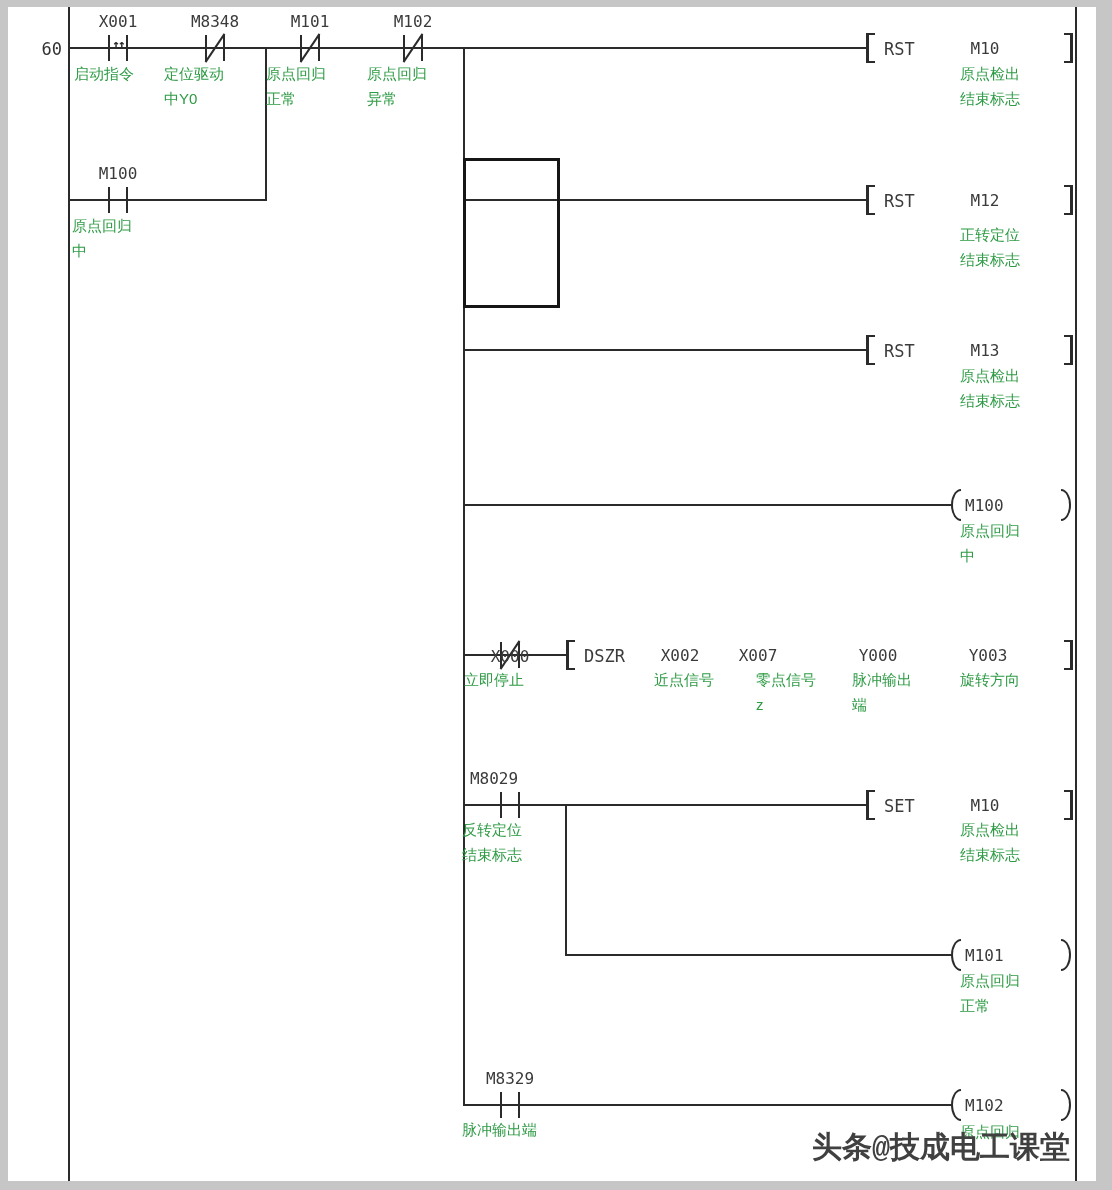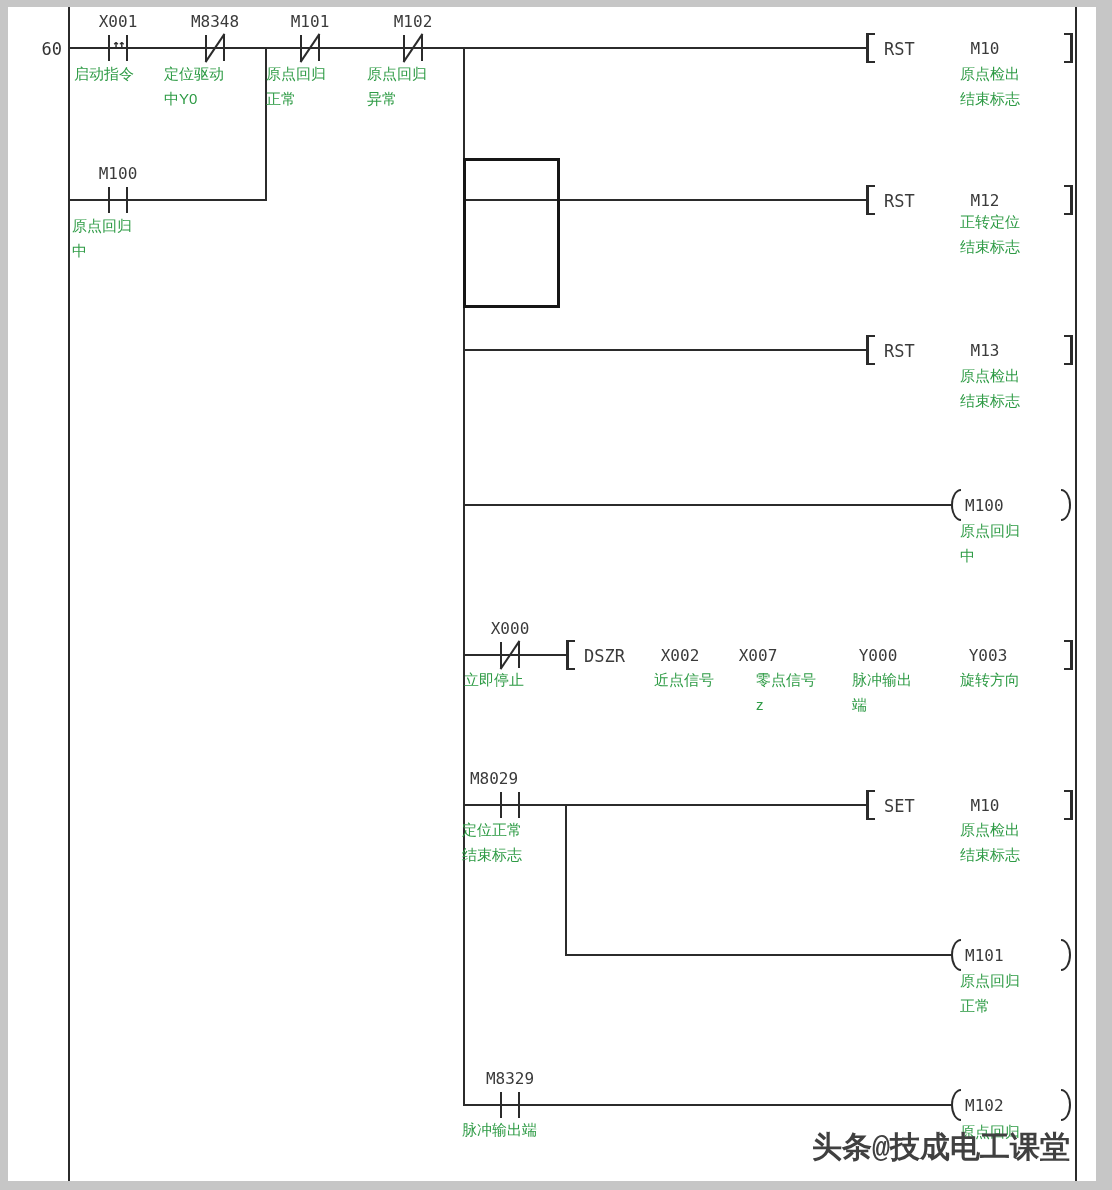--- a/index.html
+++ b/index.html
@@ -99,59 +99,59 @@
   <div class="bar l"></div>
   <div class="bar r"></div>
 </div>
 <div class="dev" style="left:78px;top:164px;width:80px">M100</div>
 <div class="cmt" style="left:72px;top:213px">原点回归中</div>
 
 <div class="lbrk" style="left:866px;top:185px"></div>
 <div class="mn" style="left:884px;top:191px">RST</div>
 <div class="idev" style="left:950px;top:191px">M12</div>
 <div class="rbrk" style="left:1064px;top:185px"></div>
-<div class="cmt" style="left:960px;top:209px">正转定位结束标志</div>
+<div class="cmt" style="left:960px;top:222px">正转定位结束标志</div>
 
 <div class="lbrk" style="left:866px;top:335px"></div>
 <div class="mn" style="left:884px;top:341px">RST</div>
 <div class="idev" style="left:950px;top:341px">M13</div>
 <div class="rbrk" style="left:1064px;top:335px"></div>
 <div class="cmt" style="left:960px;top:363px">原点检出结束标志</div>
 
 <div class="parenl" style="left:951px;top:489px"></div>
 <div class="cdev" style="left:965px;top:496px">M100</div>
 <div class="parenr" style="left:1061px;top:489px"></div>
 <div class="cmt" style="left:960px;top:518px">原点回归中</div>
 
 <div class="contact" style="left:495px;top:640px">
   <div class="bar l"></div>
   <div class="bar r"></div>
   <div class="slash"></div>
 </div>
-<div class="dev" style="left:470px;top:619px;width:80px">X000</div>
+<div class="dev" style="left:470px;top:647px;width:80px">X000</div>
 <div class="cmt" style="left:464px;top:667px">立即停止</div>
 
 <div class="lbrk" style="left:566px;top:640px"></div>
 <div class="mn" style="left:584px;top:646px">DSZR</div>
 <div class="opdev" style="left:650px;top:646px">X002</div>
 <div class="opdev" style="left:728px;top:646px">X007</div>
 <div class="opdev" style="left:848px;top:646px">Y000</div>
 <div class="opdev" style="left:958px;top:646px">Y003</div>
 <div class="rbrk" style="left:1064px;top:640px"></div>
 <div class="cmt" style="left:654px;top:667px">近点信号</div>
 <div class="cmt" style="left:756px;top:667px">零点信号z</div>
 <div class="cmt" style="left:852px;top:667px">脉冲输出端</div>
 <div class="cmt" style="left:960px;top:667px">旋转方向</div>
 
 <div class="contact" style="left:495px;top:790px">
   <div class="bar l"></div>
   <div class="bar r"></div>
 </div>
 <div class="dev" style="left:452px;top:769px;width:84px">M8029</div>
-<div class="cmt" style="left:462px;top:817px">定位正常结束标志</div>
+<div class="cmt" style="left:462px;top:817px">反转定位结束标志</div>
 
 <div class="lbrk" style="left:866px;top:790px"></div>
 <div class="mn" style="left:884px;top:796px">SET</div>
 <div class="idev" style="left:950px;top:796px">M10</div>
 <div class="rbrk" style="left:1064px;top:790px"></div>
 <div class="cmt" style="left:960px;top:817px">原点检出结束标志</div>
 
 <div class="parenl" style="left:951px;top:939px"></div>
 <div class="cdev" style="left:965px;top:946px">M101</div>
 <div class="parenr" style="left:1061px;top:939px"></div>

